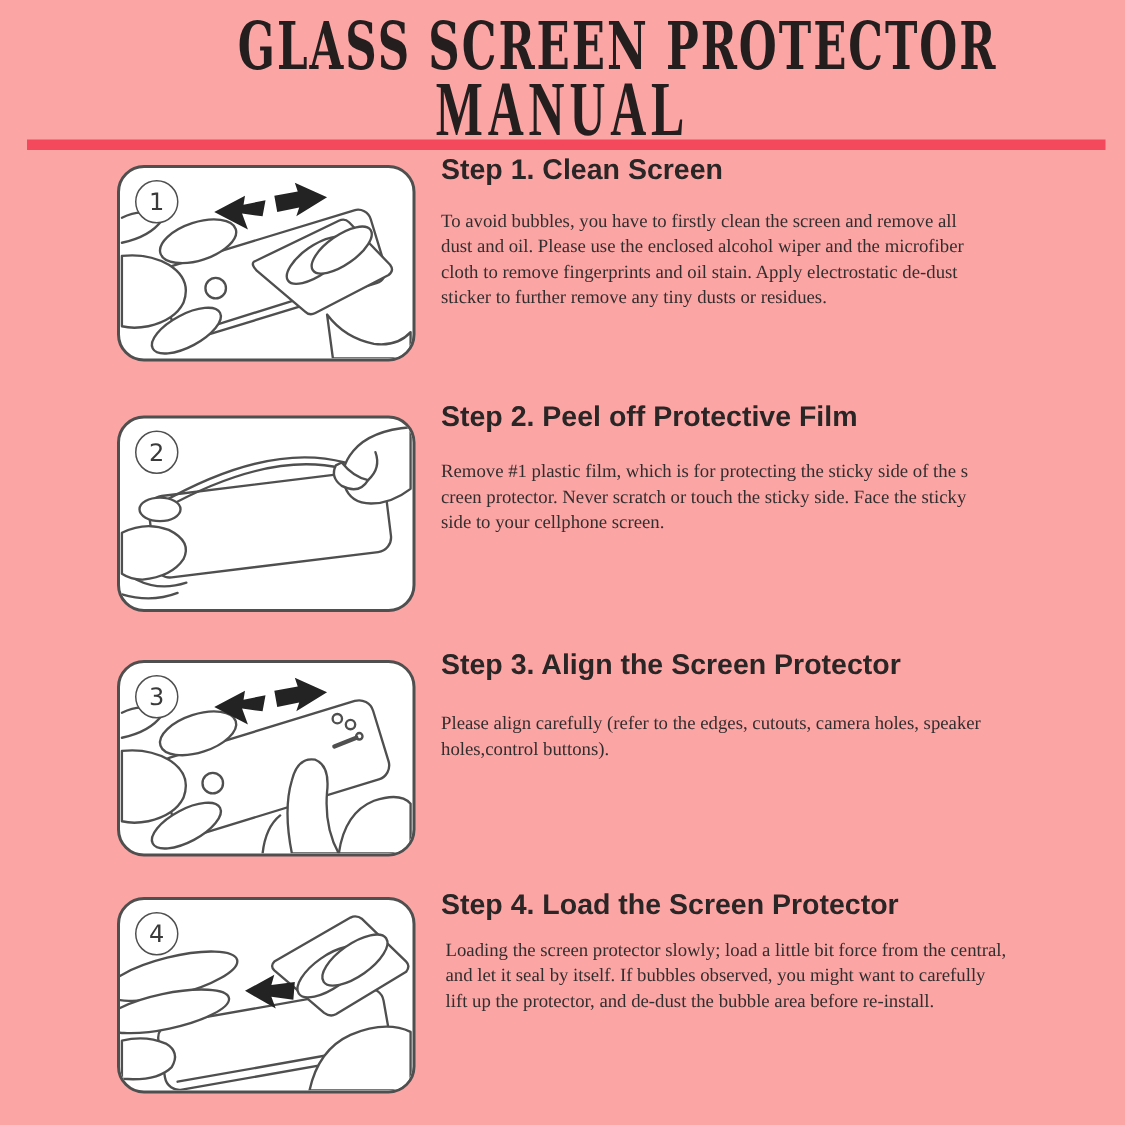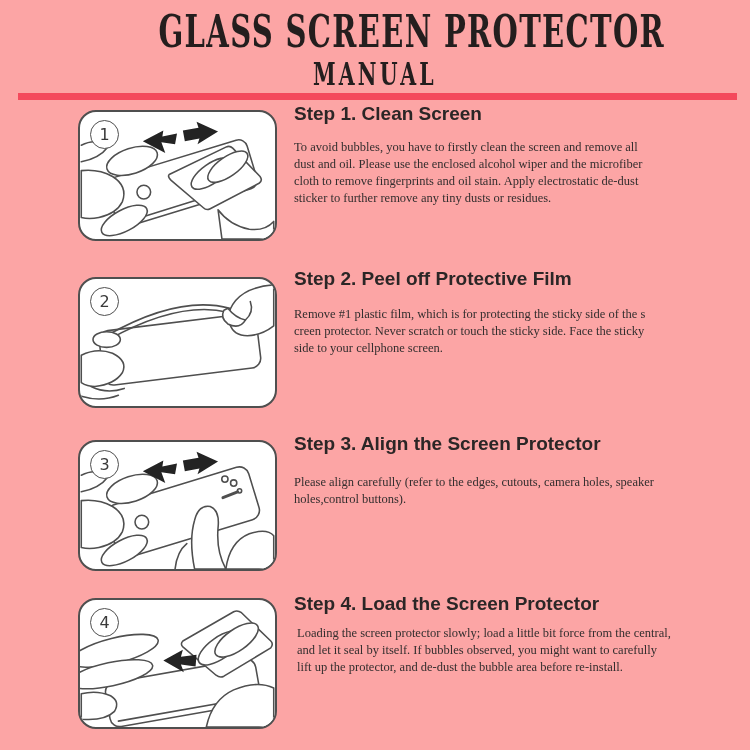--- a/index.html
+++ b/index.html
@@ -4,21 +4,21 @@
 <style>
   html,body{margin:0;padding:0;background:#fff;}
   .page{position:relative;width:750px;height:750px;background:#fca5a5;overflow:hidden;
         font-family:"Liberation Sans",sans-serif;padding-left:36px;}
 
   
   .title-line{position:absolute;left:0;width:750px;text-align:center;color:#241e1e;
               font-family:"DejaVu Serif",serif;font-weight:700;line-height:40px;white-space:nowrap;}
   .title-line1{top:12px;font-size:44px;}
   .title-line1 span{display:inline-block;transform:translateX(28px) scaleX(0.66);letter-spacing:2px;}
-  .title-line2{top:54px;font-size:32px;}
+  .title-line2{top:54px;font-size:52px;font-family:Liberation Serif, serif;}
   .title-line2 span{display:inline-block;transform:scaleX(0.64);letter-spacing:5px;}
 
   .divider{position:absolute;left:18px;top:93px;width:719px;height:7px;background:#f4495c;}
 
   
   .illus-box{position:absolute;left:78px;width:199px;height:131px;border:2px solid #4f4f4f;
              border-radius:18px;box-sizing:border-box;background:#fff;overflow:hidden;}
   .box1{top:110px;} .box2{top:277px;} .box3{top:440px;} .box4{top:598px;}
   .badge{position:absolute;left:10px;top:8px;width:29px;height:29px;border:1.7px solid #4f4f4f;
          border-radius:50%;box-sizing:border-box;display:flex;align-items:center;justify-content:center;

